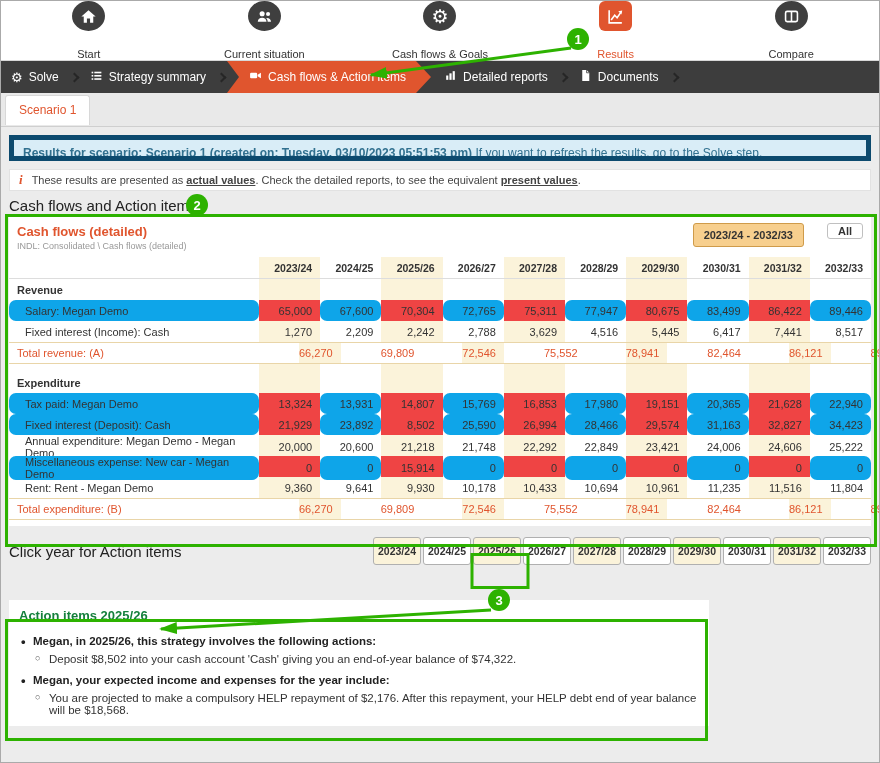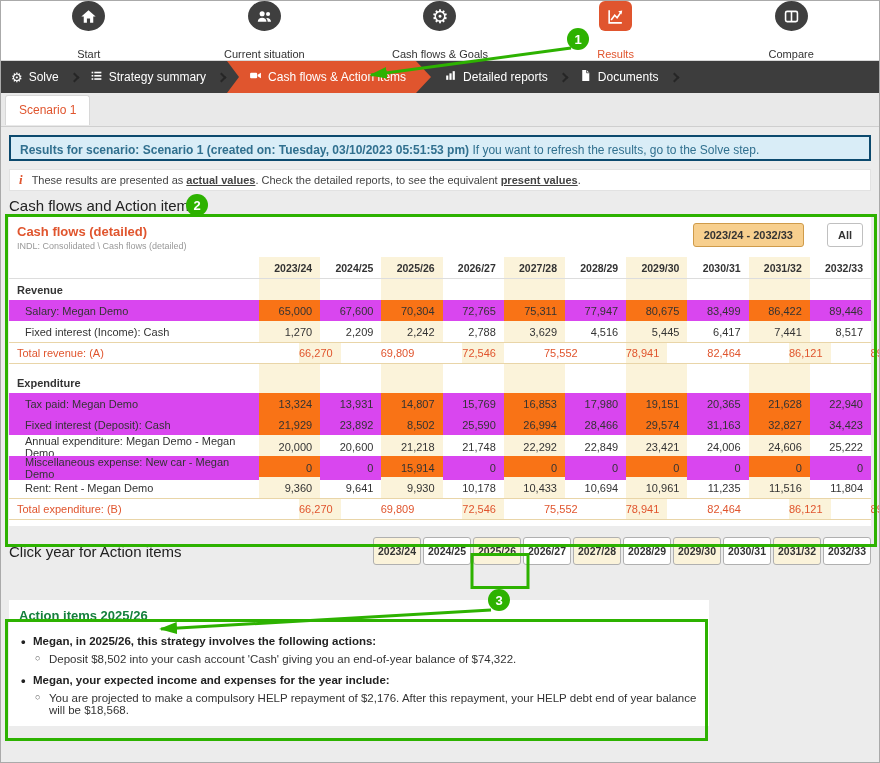--- a/index.html
+++ b/index.html
@@ -25,47 +25,47 @@
   .crumb.active { background:#e0552e; position:relative; margin-right:18px; padding:0 10px 0 22px; }
   .crumb.active::before { content:''; position:absolute; left:0; top:0; border-top:16px solid transparent; border-bottom:16px solid transparent; border-left:12px solid #3d3d3d; }
   .crumb.active::after { content:''; position:absolute; right:-15px; top:0; border-top:16px solid transparent; border-bottom:16px solid transparent; border-left:15px solid #e0552e; z-index:2; }
 
   
   .scen-row { height:34px; border-bottom:1px solid #cfcfcf; display:flex; align-items:center; padding-left:4px; background:#e9e9e9; }
   .scen-tab { background:#fff; border:1px solid #d8d8d8; border-bottom:none; color:#e0552e; font-size:12px; padding:7px 13px 8px; border-radius:3px 3px 0 0; cursor:pointer; }
 
   
   .content { padding:0 8px; }
-  .info-bar { margin-top:8px; background:#d9edf7; border:2px solid #0c4a6e; color:#31708f; font-size:12px; padding:6px 9px; height:26px; white-space:nowrap; overflow:hidden; }
+  .info-bar { margin-top:8px; background:#d9edf7; border:5px solid #0c4a6e; color:#31708f; font-size:12px; padding:6px 9px; height:26px; white-space:nowrap; overflow:hidden; }
   .info-bar b { font-weight:bold; }
   .notice { margin-top:8px; background:#fff; border:1px solid #e2e2e2; font-size:11px; color:#444; padding:4px 9px; height:22px; display:flex; align-items:center; gap:9px; white-space:nowrap; overflow:hidden;}
   .notice .i-glyph { color:#e0552e; font-family:"Liberation Serif", serif; font-weight:bold; font-style:italic; font-size:13px; }
   .notice u { font-weight:bold; text-decoration:underline; }
   .sec-heading { margin-top:6px; font-size:15px; color:#222; height:20px; }
 
   
   .panel { margin-top:0; background:#fff; padding-bottom:6px; }
   .panel-head { position:relative; padding:7px 8px 4px; height:40px; }
   .panel-title { color:#e0552e; font-size:13px; font-weight:bold; }
   .panel-sub { color:#999; font-size:9px; margin-top:2px; }
   .panel-btns { position:absolute; right:8px; top:6px; display:flex; gap:23px; }
   .btn-range { background:#f7cf8e; border:1px solid #cf9b4a; border-radius:3px; height:24px; font-size:11px; font-weight:bold; color:#333; padding:0 10px; cursor:pointer; font-family:inherit; }
-  .btn-all { background:#fff; border:1px solid #c0c0c0; border-radius:3px; height:24px; font-size:11px; font-weight:bold; color:#333; padding:0 10px; cursor:pointer; font-family:inherit; }
+  .btn-all { background:#fff; border:1px solid #c0c0c0; border-radius:3px; height:16px; font-size:11px; font-weight:bold; color:#333; padding:0 10px; cursor:pointer; font-family:inherit; }
 
   .trow { display:grid; grid-template-columns:250px repeat(10,1fr); height:21px; align-items:center; }
   #table-head { display:grid; grid-template-columns:250px repeat(10,1fr); height:22px; align-items:center; border-bottom:1px solid #ddd; }
   .cell { font-size:11px; color:#333; height:100%; display:flex; align-items:center; }
   .num-cell { justify-content:flex-end; padding-right:8px; }
   .year-head { font-weight:bold; font-size:10.5px; }
   .label-cell { padding-left:8px; }
   .label-cell.indent { padding-left:16px; }
   .section-row .label-cell { font-weight:bold; }
   .tint { background:#fbf3da; }
-  .stripe .num-cell:not(.tint), .stripe .label-cell { background:#d946ef; }
-  .stripe .tint { background:#f97316; }
+  .stripe .num-cell:not(.tint), .stripe .label-cell { background:#0ea5e9;border-radius:7px; }
+  .stripe .tint { background:#ef4444; }
   .total-row { border-top:1px solid #e9d5a8; border-bottom:1px solid #e9d5a8; height:22px;gap:40px; }
   .total-row .cell { color:#e0552e; }
   .spacer-row { height:8px; }
 
   
   .year-row { margin-top:10px; display:flex; align-items:center; height:30px; }
   .year-row-label { font-size:15px; color:#222; }
   .year-btns { margin-left:auto; display:flex; gap:2px; }
   .year-btn { width:48px; height:28px; border:1px solid #b0b0b0; border-radius:3px; background:#fff; font-size:10.5px; font-weight:bold; color:#333; cursor:pointer; font-family:inherit; padding:0; }
   .year-btn.tint { background:#fbf3da; }

